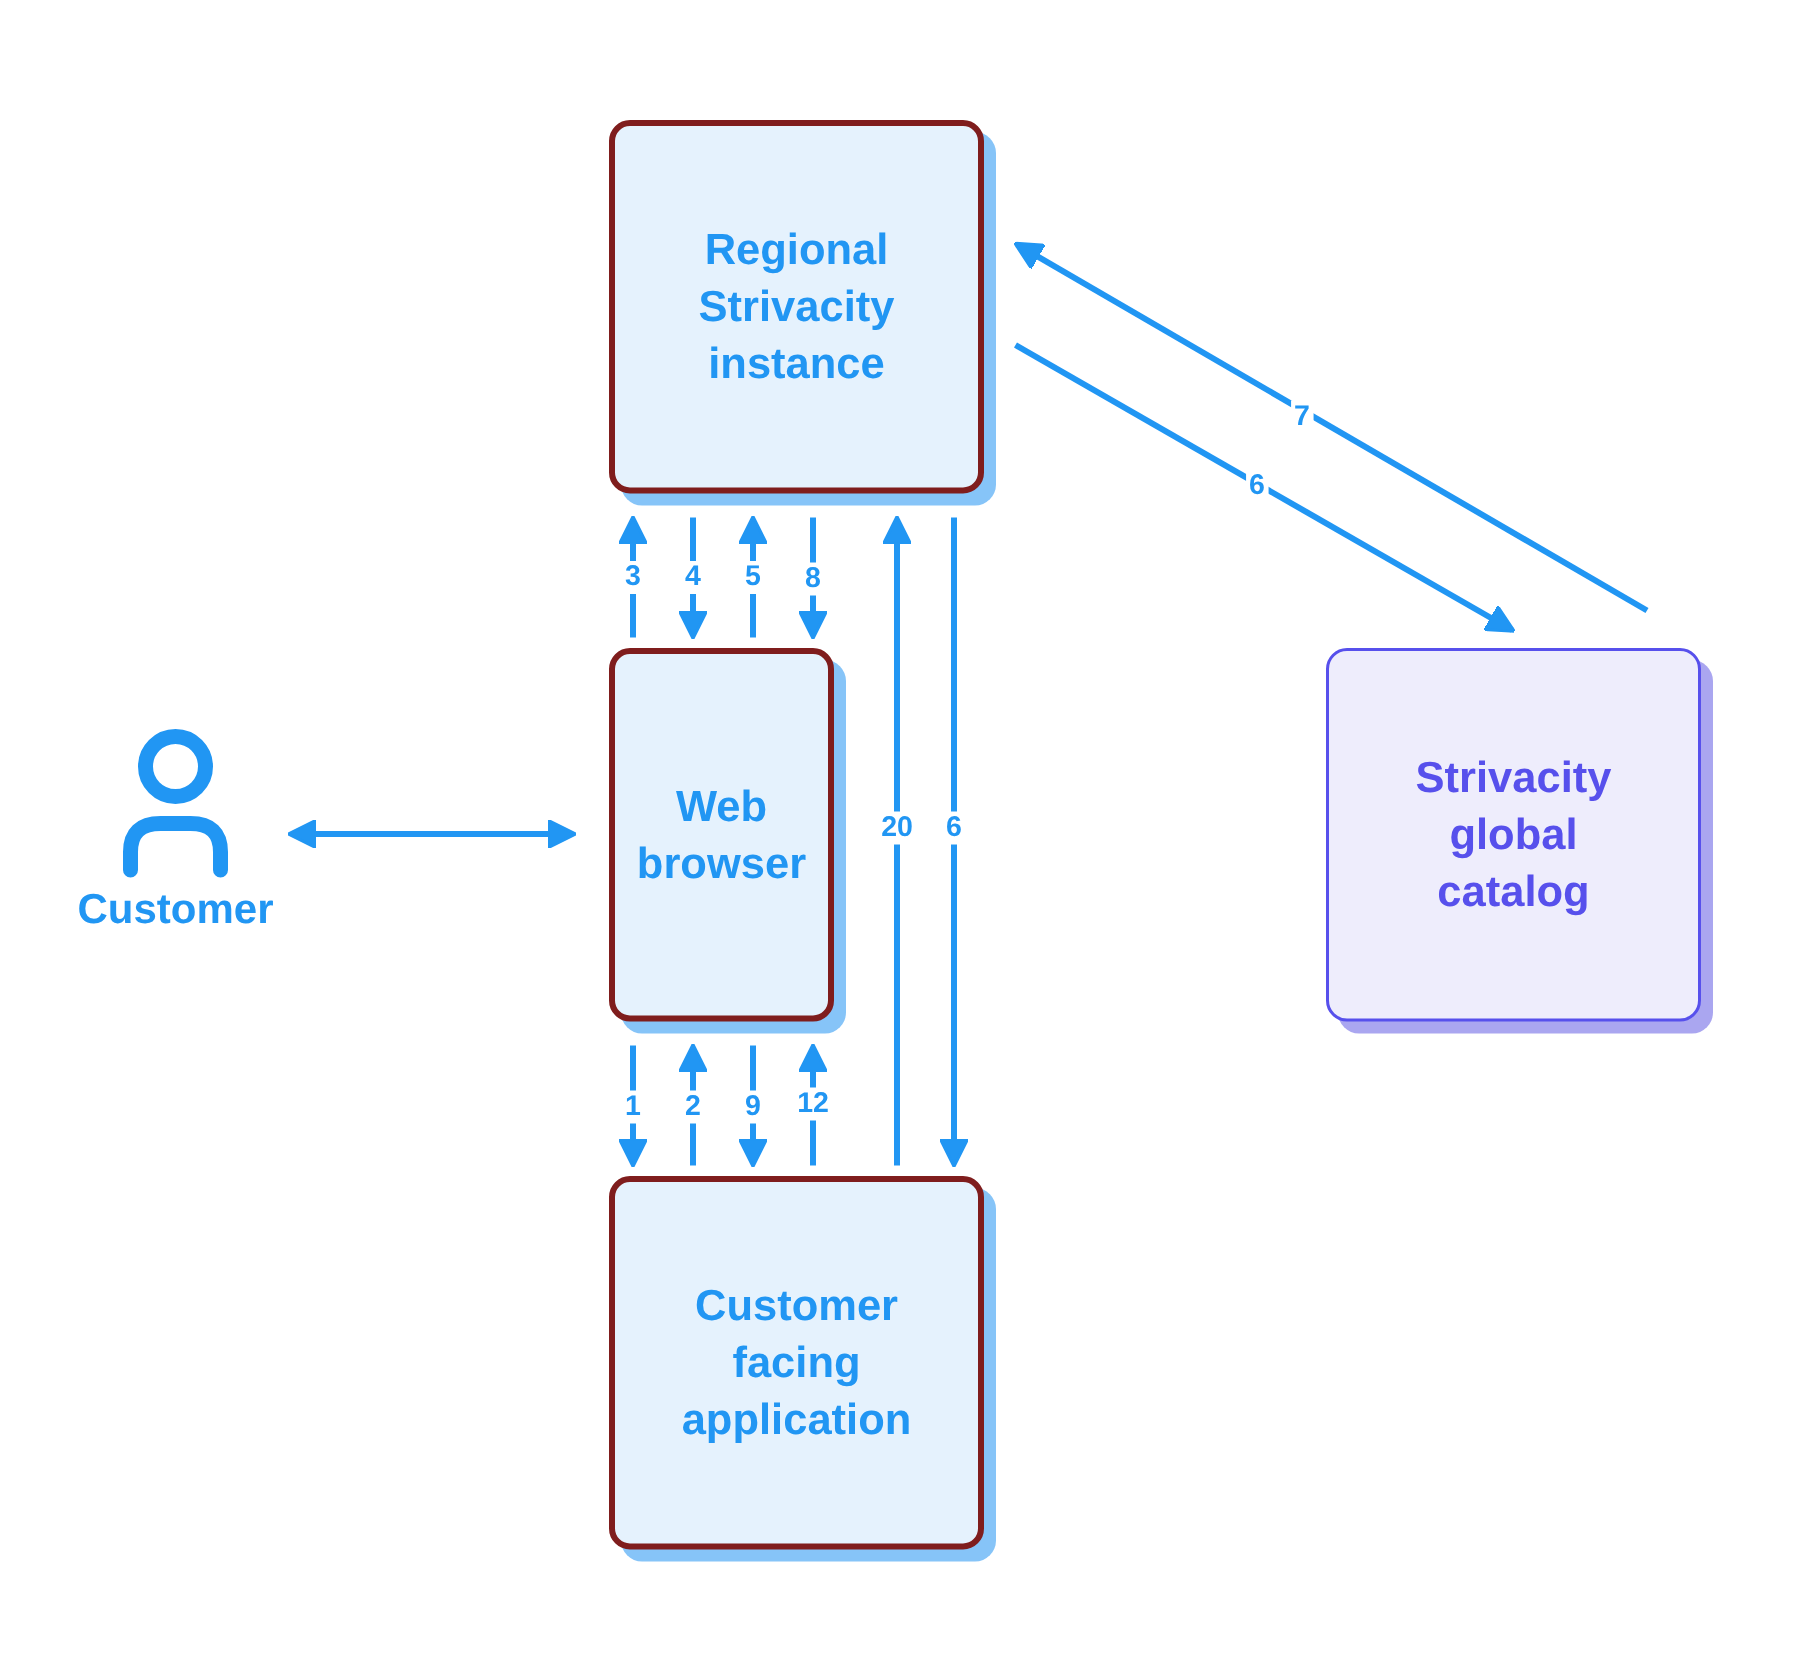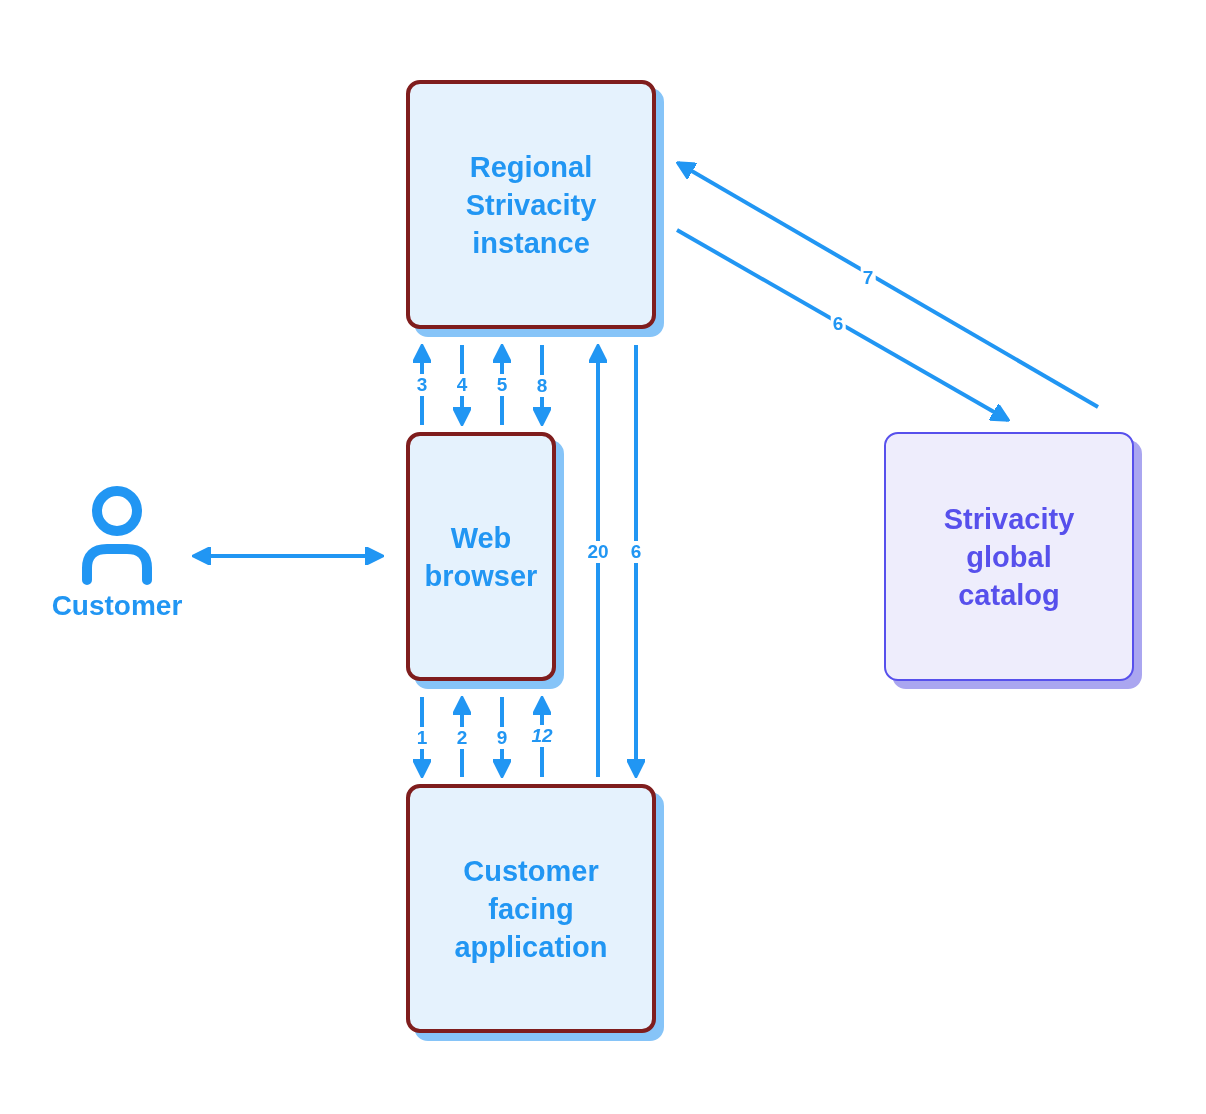--- a/index.html
+++ b/index.html
@@ -80,14 +80,14 @@
     <div class="edge-label" style="left: 462px; top: 738px;">2</div>
     <div class="edge-label" style="left: 422px; top: 385px;">3</div>
     <div class="edge-label" style="left: 462px; top: 385px;">4</div>
     <div class="edge-label" style="left: 502px; top: 385px;">5</div>
     <div class="edge-label" style="left: 838px; top: 324px;">6</div>
     <div class="edge-label" style="left: 868px; top: 278px;">7</div>
     <div class="edge-label" style="left: 542px; top: 386px;">8</div>
     <div class="edge-label" style="left: 502px; top: 738px;">9</div>
     <div class="edge-label" style="left: 598px; top: 552px;">20</div>
     <div class="edge-label" style="left: 636px; top: 552px;">6</div>
-    <div class="edge-label" style="left: 542px; top: 736px; font-style: italic;">12</div>
+    <div class="edge-label" style="left: 542px; top: 736px;">12</div>
   </div>
 
 </body></html>

